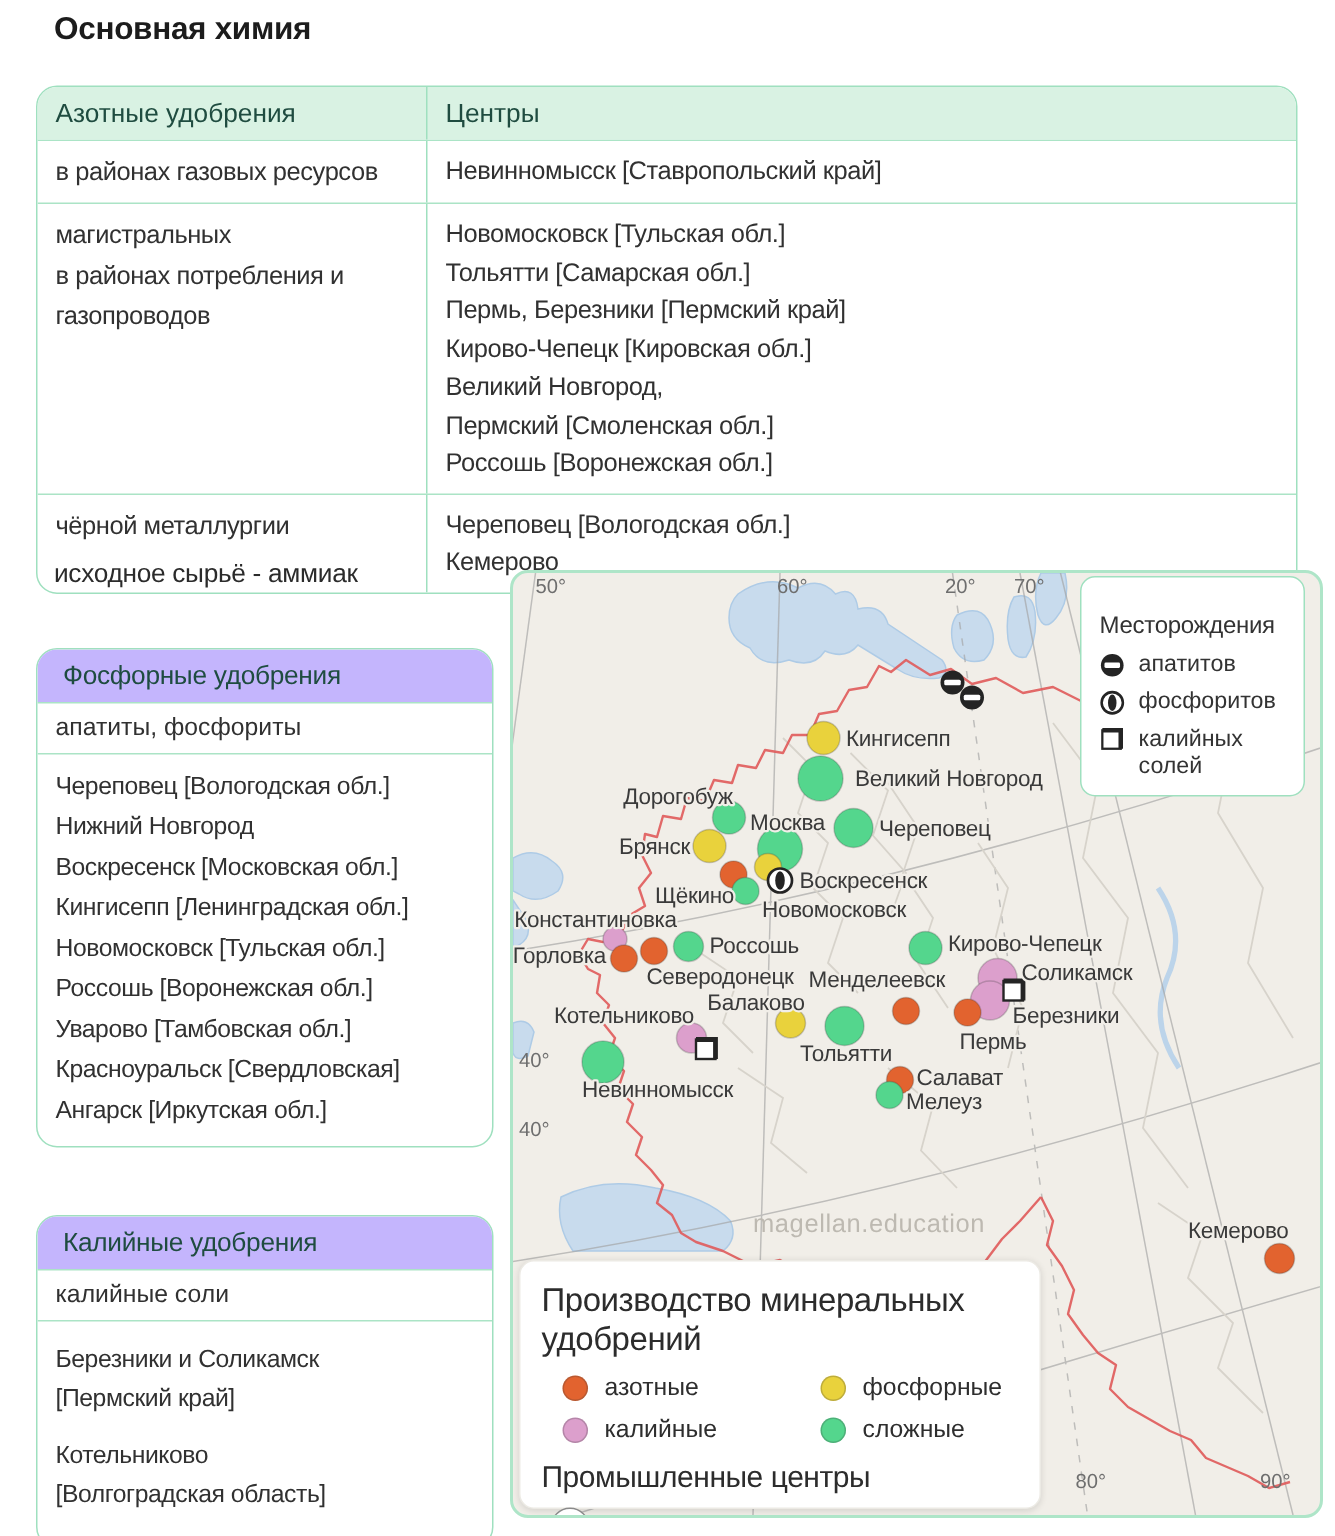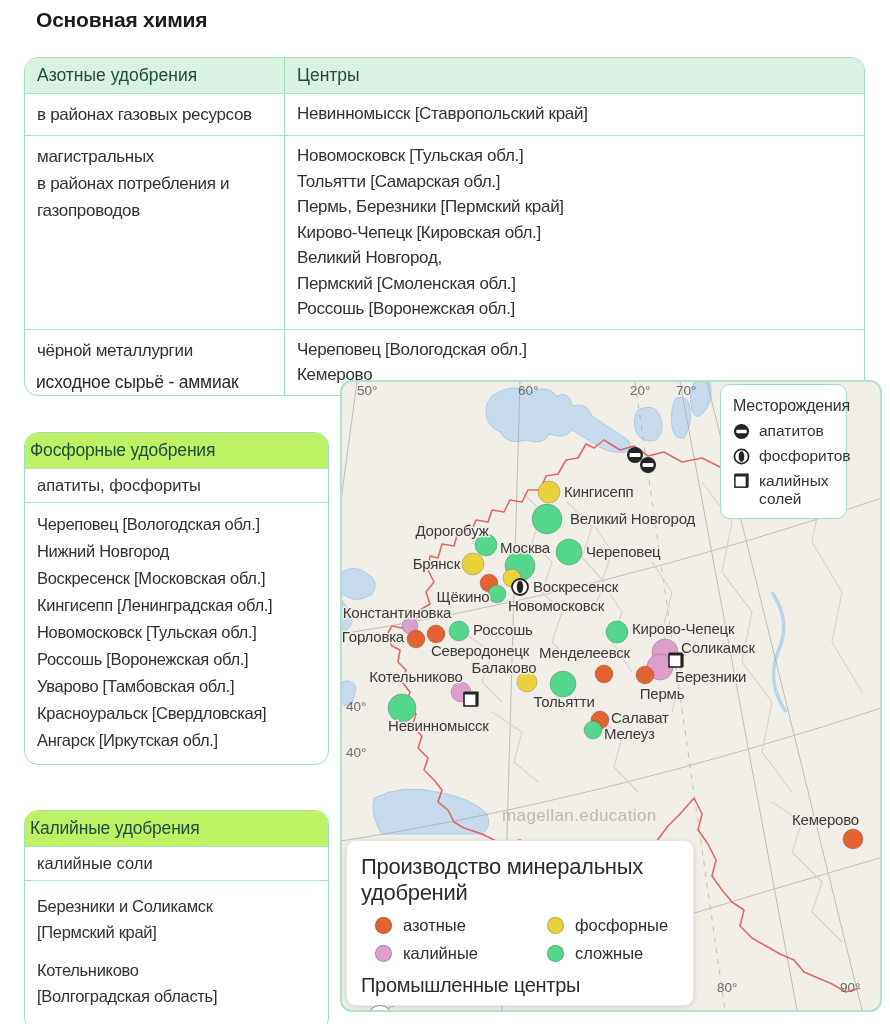--- a/index.html
+++ b/index.html
@@ -6,21 +6,21 @@
   body{
     width:890px;height:1024px;position:relative;background:#ffffff;
     font-family:"Liberation Sans","DejaVu Sans",sans-serif;color:#313131;
     -webkit-font-smoothing:antialiased;
   }
   .abs{position:absolute;}
   #page-title{left:36px;top:8px;font-size:21px;font-weight:600;color:#1c1c1c;letter-spacing:-0.2px;}
 
   
   .gcard{border:1.5px solid #9fe0bf;border-radius:14px;overflow:hidden;background:#fff;}
-  .ghead{background:#bef264;color:#1f4c40;font-size:17.5px;font-weight:500;padding:7px 5px;letter-spacing:-0.2px;}
+  .ghead{background:#c4b5fd;color:#1f4c40;font-size:17.5px;font-weight:500;padding:7px 17px;letter-spacing:-0.2px;}
   .gsub{border-top:1.5px solid #abe4c6;padding:7px 12px;font-size:16.5px;color:#313131;}
   .gbody{border-top:1.5px solid #abe4c6;padding:8px 12px 10px;font-size:16.5px;color:#313131;}
   .gbody .line{line-height:27px;white-space:nowrap;letter-spacing:-0.3px;}
 
   #nitrogen-table{left:24px;top:57px;width:839px;}
   .trow{display:flex;border-top:1.5px solid #abe4c6;}
   .trow:first-child{border-top:none;}
   .tcell-l{width:259px;flex:0 0 259px;box-sizing:border-box;padding:4px 12px;}
   .tcell-r{flex:1;border-left:1.5px solid #9fe0bf;box-sizing:border-box;padding:0 12px;}
   .thead .tcell-l,.thead .tcell-r{padding:7px 12px;background:#d9f2e3;color:#1f4c40;font-size:17.5px;font-weight:500;}
@@ -38,22 +38,22 @@
   #potassium-card .gbody .pitem .line{line-height:26px;white-space:nowrap;letter-spacing:-0.3px;}
 
   
   #map-panel{left:340px;top:380px;width:538px;height:628px;border:2px solid #aee5c8;
     border-radius:12px;overflow:hidden;background:#f1eee8;}
   #map-svg{position:absolute;left:0;top:0;}
   .grat{font-size:13.5px;fill:#6e6e6e;}
   .city-label{font-size:15px;font-weight:500;fill:#3a3a3a;letter-spacing:-0.2px;
     paint-order:stroke;stroke:#f1eee8;stroke-width:3px;stroke-linejoin:round;}
 
-  #deposits-legend{left:378px;top:2px;width:127px;background:#fff;border:1.5px solid #9fe0bf;
-    border-radius:10px;box-sizing:border-box;padding:12px 10px 10px 12px;z-index:5;}
+  #deposits-legend{left:378px;top:2px;width:150px;background:#fff;border:1.5px solid #9fe0bf;
+    border-radius:10px;box-sizing:border-box;padding:24px 10px 10px 12px;z-index:5;}
   #deposits-legend .dl-title{font-size:16px;font-weight:500;color:#333;margin-bottom:4px;letter-spacing:-0.2px;}
   .dl-item{display:flex;align-items:flex-start;gap:9px;margin-top:7px;font-size:15.5px;color:#333;line-height:18px;}
   .dl-item svg{flex:0 0 auto;margin-top:1px;}
 
   #production-legend{left:4px;top:458px;width:348px;height:166px;background:#fff;border:1px solid #eceae4;
     border-radius:10px;box-sizing:border-box;padding:13px 14px;z-index:5;
     box-shadow:0 1px 5px rgba(0,0,0,0.12);}
   .pl-title{font-size:22px;font-weight:500;color:#2c2c2c;letter-spacing:-0.3px;}
   .pl-grid{display:grid;grid-template-columns:172px 148px;row-gap:9px;margin:10px 0 0 14px;}
   .pl-item{display:flex;align-items:center;gap:11px;font-size:16.5px;color:#2e2e2e;}

